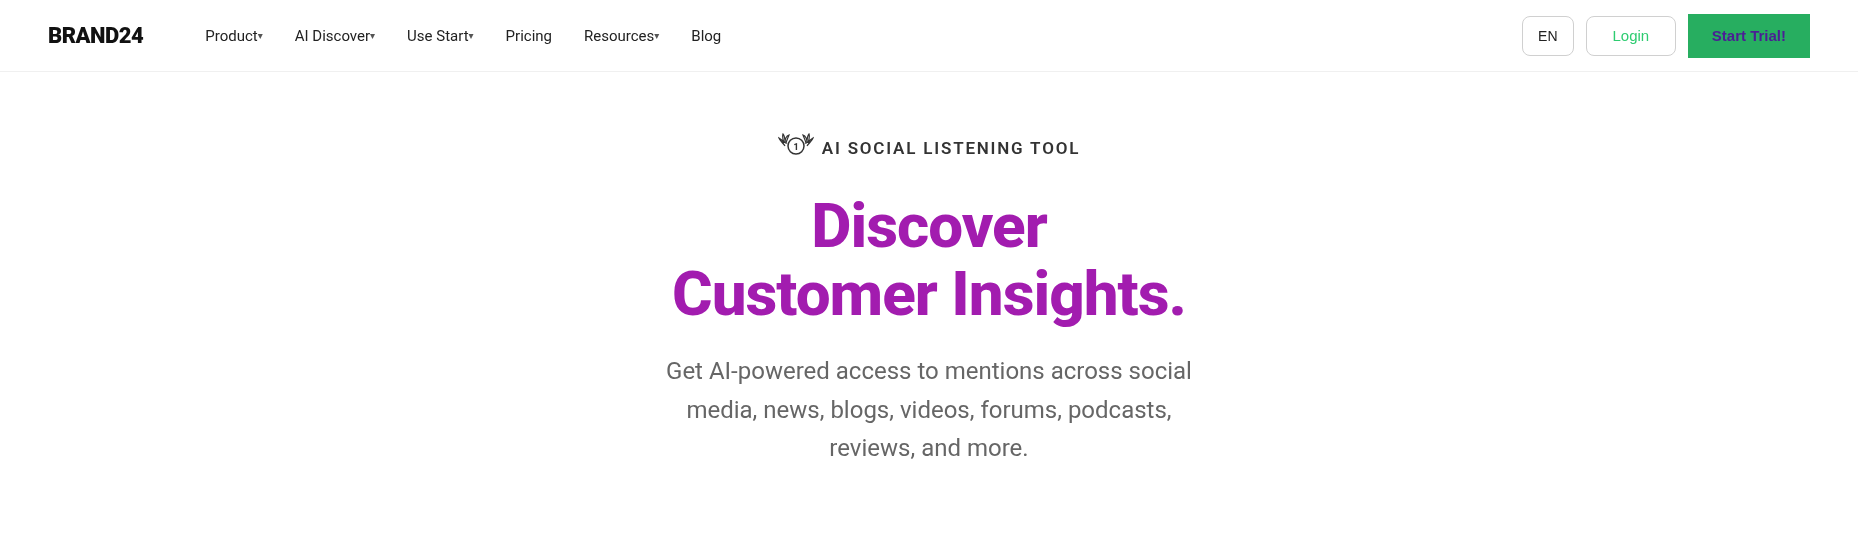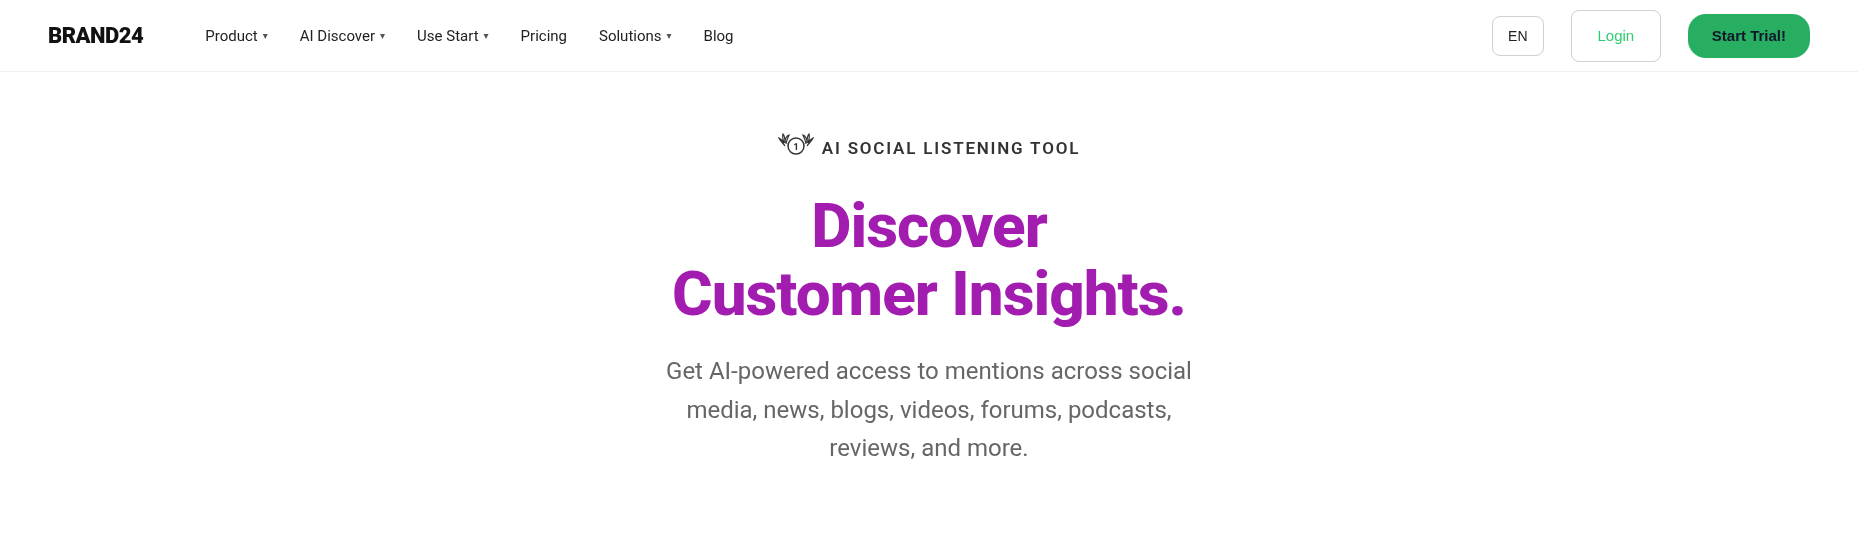--- a/index.html
+++ b/index.html
@@ -34,39 +34,38 @@
     .nav-links {
       display: flex;
       align-items: center;
       gap: 4px;
       flex: 1;
     }
 
     .nav-item {
       display: flex;
       align-items: center;
-      gap: 5px;
       padding: 8px 14px;
       font-size: 15px;
       color: #222222;
       cursor: pointer;
       border-radius: 6px;
       white-space: nowrap;
       text-decoration: none;
     }
 
     .nav-item .chevron {
       font-size: 10px;
       color: #555;
     }
 
     .nav-actions {
       display: flex;
       align-items: center;
-      gap: 27px;
+      gap: 12px;
       margin-left: auto;
     }
 
     .lang-btn {
       display: flex;
       align-items: center;
       justify-content: center;
       width: 52px;
       height: 40px;
       border: 1.5px solid #d0d0d0;
@@ -76,42 +75,42 @@
       color: #222;
       cursor: pointer;
       background: #fff;
     }
 
     .login-btn {
       display: flex;
       align-items: center;
       justify-content: center;
       padding: 4px 24px;
-      height: 52px;
+      height: 40px;
       border: 1.5px solid #d0d0d0;
       border-radius: 8px;
       font-size: 15px;
       font-weight: 500;
       color: #2ecc71;
       cursor: pointer;
       background: #fff;
       min-width: 90px;
     }
 
     .start-trial-btn {
       display: flex;
       align-items: center;
       justify-content: center;
       padding: 8px 24px;
       height: 44px;
       border: none;
-      border-radius: 18px;
+      border-radius: 0;
       font-size: 15px;
       font-weight: 700;
-      color: #0f172a;
+      color: #4c1d95;
       cursor: pointer;
       background: #27ae60;
       white-space: nowrap;
     }
 
     
     .hero {
       display: flex;
       flex-direction: column;
       align-items: center;
@@ -176,21 +175,21 @@
     <a class="nav-item">
       <span>Use Start</span>
       <span class="chevron">▾</span>
     </a>
 
     <a class="nav-item">
       <span>Pricing</span>
     </a>
 
     <a class="nav-item">
-      <span>Solutions</span>
+      <span>Resources</span>
       <span class="chevron">▾</span>
     </a>
 
     <a class="nav-item">
       <span>Blog</span>
     </a>
   </div>
 
   <div class="nav-actions">
     <button class="lang-btn">EN</button>

